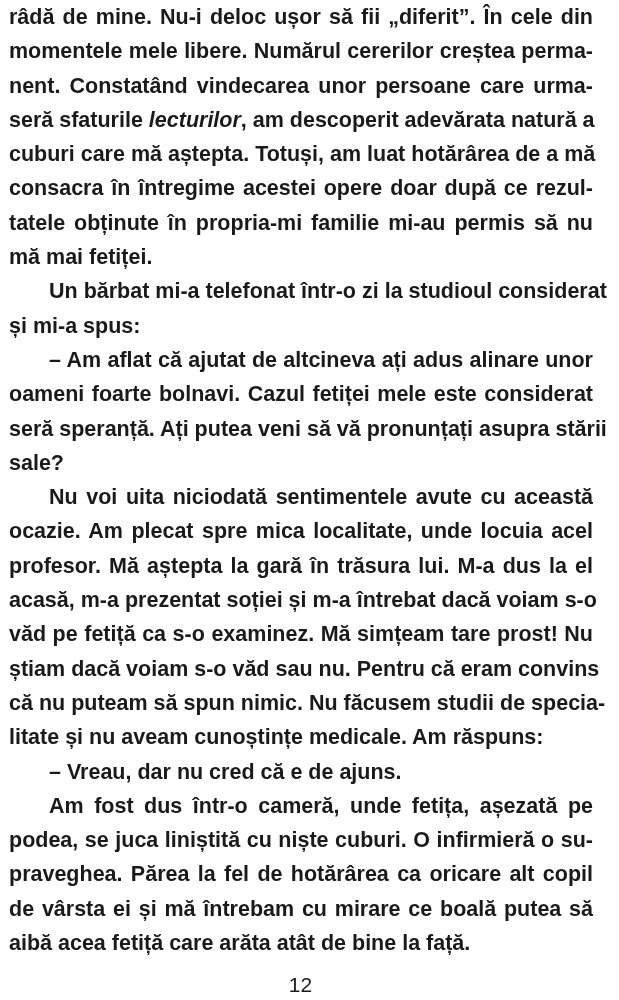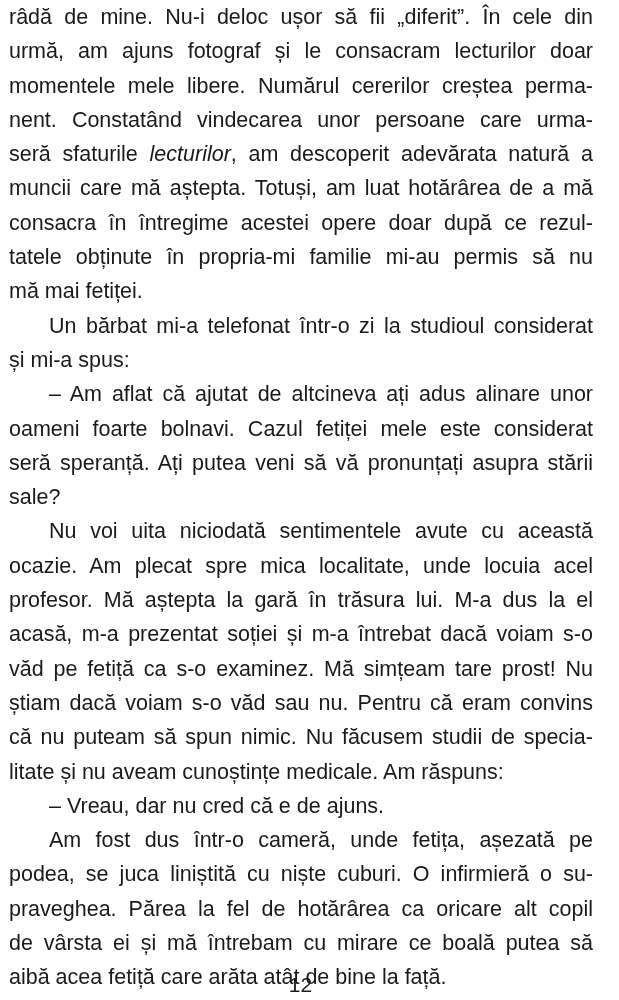--- a/index.html
+++ b/index.html
@@ -13,20 +13,21 @@
       position: relative;
       overflow: hidden;
       font-family: "Liberation Sans", "DejaVu Sans", sans-serif;
       color: #1a1a1a;
     }
     .page-body {
       position: absolute;
       left: 9px;
       top: 0px;
       width: 584px;
+      font-weight: bold;
     }
     .line {
       display: block;
       height: 34.3px;
       line-height: 34.3px;
       font-size: 21.5px;
       white-space: nowrap;
       text-align: justify;
       text-align-last: justify;
     }
@@ -48,25 +49,24 @@
       text-align: center;
       font-size: 21px;
       line-height: 30px;
     }
   </style>
 </head>
 <body>
 
 <div class="page-body">
   <span class="line">râdă de mine. Nu-i deloc ușor să fii „diferit”. În cele din</span>
-  <span class="line">urmă, am ajuns fotograf și le consacram lecturilor doar</span>
   <span class="line">momentele mele libere. Numărul cererilor creștea perma-</span>
   <span class="line">nent. Constatând vindecarea unor persoane care urma-</span>
   <span class="line"><span>seră sfaturile </span><span class="seg-italic">lecturilor</span><span>, am descoperit adevărata natură a</span></span>
-  <span class="line">muncii care mă aștepta. Totuși, am luat hotărârea de a mă</span>
+  <span class="line">cuburi care mă aștepta. Totuși, am luat hotărârea de a mă</span>
   <span class="line">consacra în întregime acestei opere doar după ce rezul-</span>
   <span class="line">tatele obținute în propria-mi familie mi-au permis să nu</span>
   <span class="line last">mă mai fetiței.</span>
   <span class="line indent">Un bărbat mi-a telefonat într-o zi la studioul considerat</span>
   <span class="line last">și mi-a spus:</span>
   <span class="line indent">– Am aflat că ajutat de altcineva ați adus alinare unor</span>
   <span class="line">oameni foarte bolnavi. Cazul fetiței mele este considerat</span>
   <span class="line">seră speranță. Ați putea veni să vă pronunțați asupra stării</span>
   <span class="line last">sale?</span>
   <span class="line indent">Nu voi uita niciodată sentimentele avute cu această</span>

